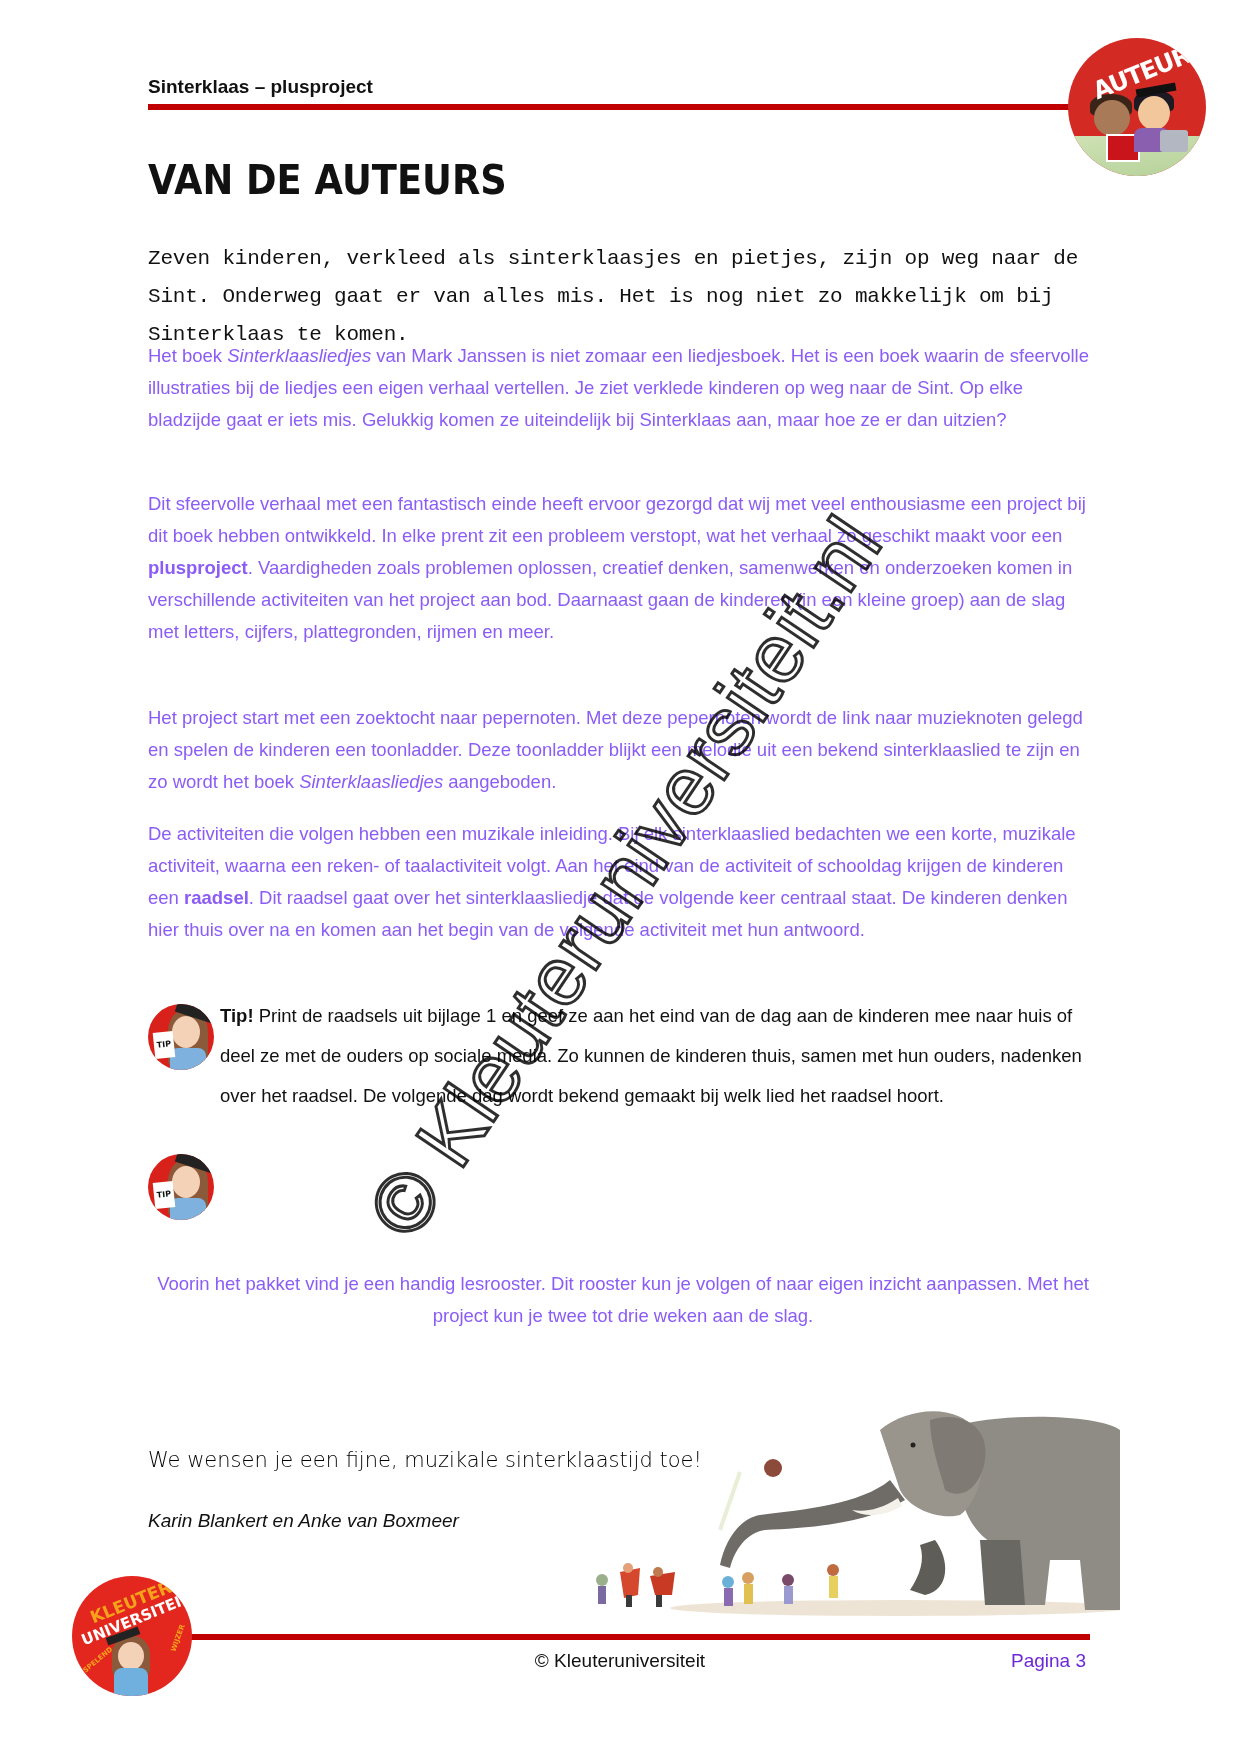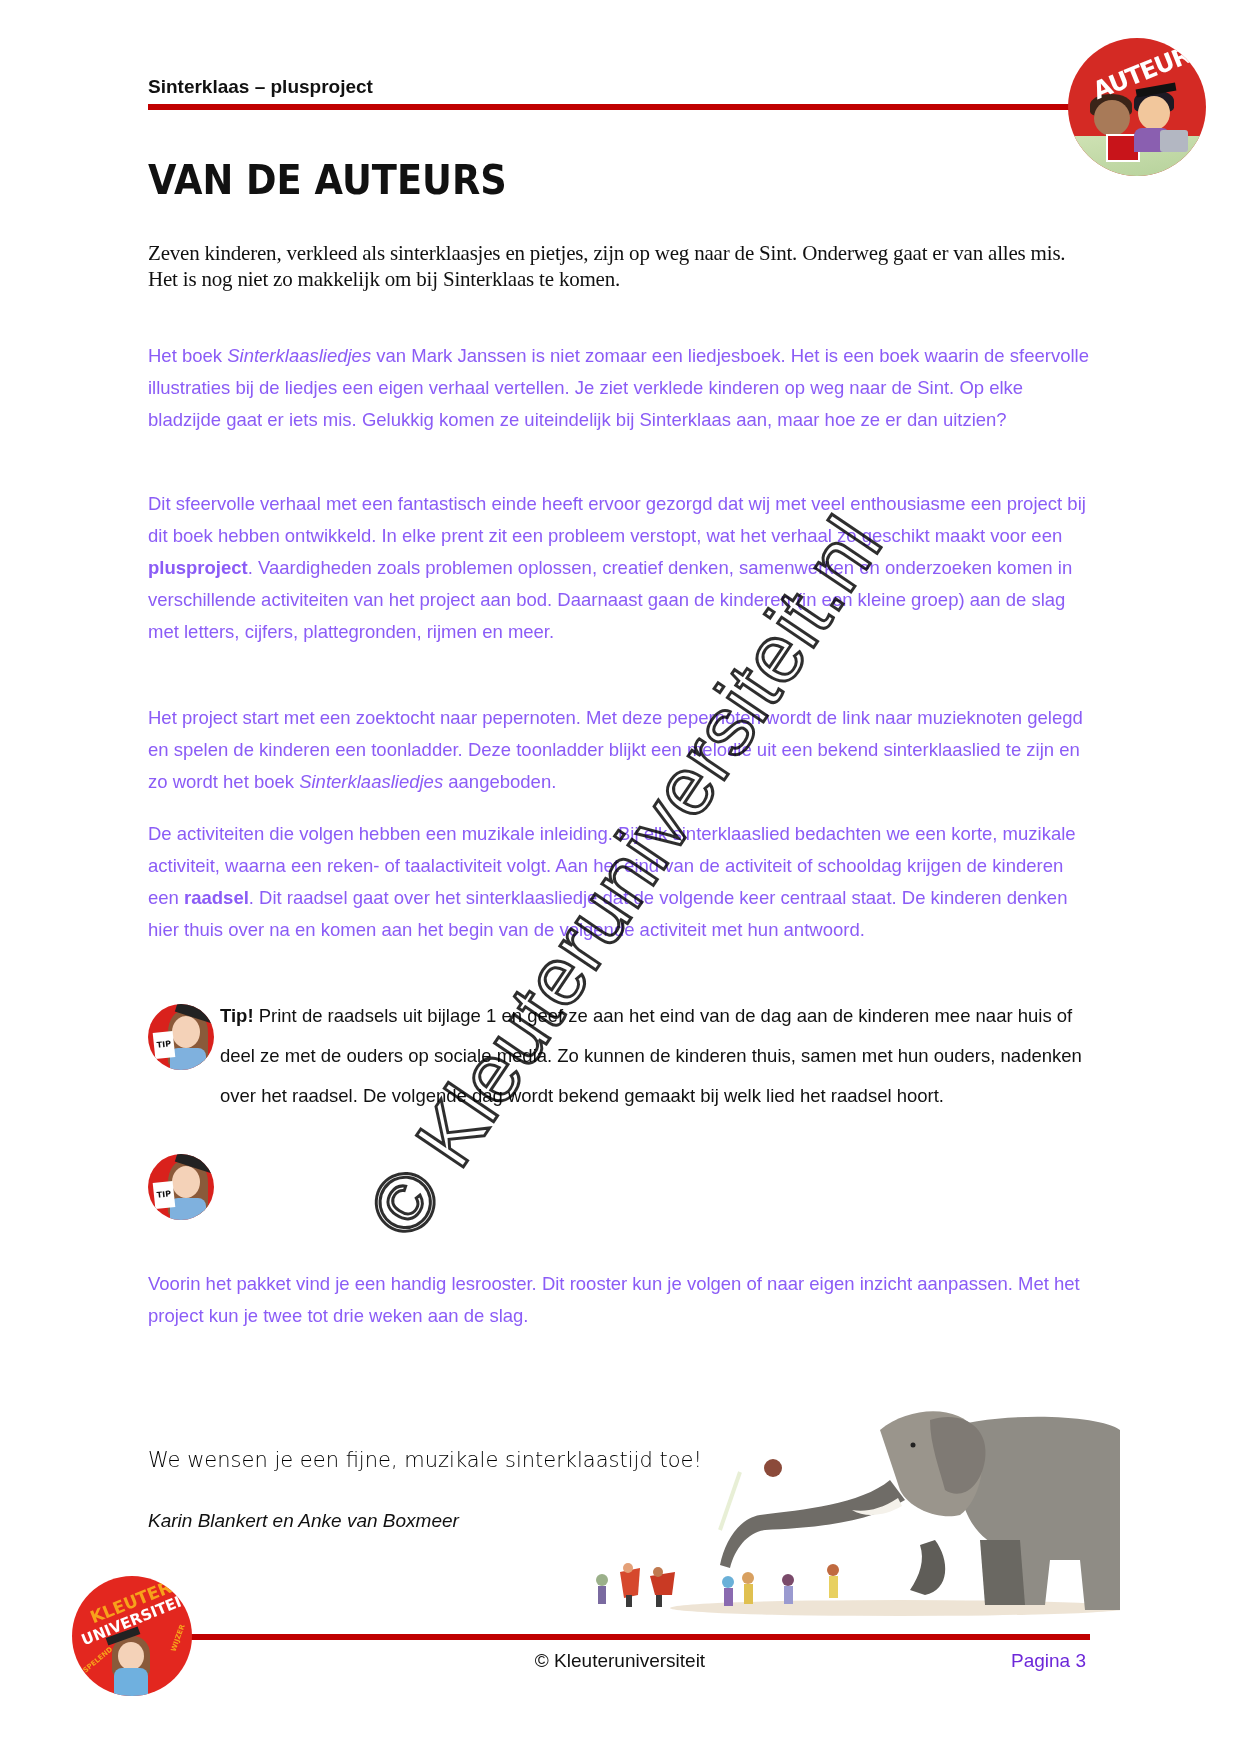--- a/index.html
+++ b/index.html
@@ -62,21 +62,21 @@
       background: #8a5fb0; border-radius: 8px 8px 0 0;
     }
     .page-heading {
       position: absolute; left: 148px; top: 160px;
       font-family: "DejaVu Sans", sans-serif; font-weight: bold; font-size: 40px;
       letter-spacing: 0px; color: #111; transform: scaleX(0.92); transform-origin: left;
       line-height: 1;
     }
     .intro {
       position: absolute; left: 148px; top: 240px; width: 950px;
-      font-family: Liberation Serif, serif; font-size: 21px; line-height: 26px;
+      font-family: Liberation Mono, monospace; font-size: 21px; line-height: 38px;
       color: #111; font-weight: 300; letter-spacing: -0.2px;
     }
     .para {
       position: absolute; left: 148px; width: 950px;
       font-family: "Liberation Sans", sans-serif; font-size: 18.5px; line-height: 32px;
       color: #8b5cf6; margin: 0;
     }
     .para b { font-weight: bold; }
     .para i { font-style: italic; }
     .tip-row { position: absolute; left: 148px; width: 950px; }
@@ -220,21 +220,21 @@
 <div class="tip-row" style="top:1146px; height:100px;">
   <div class="tip-icon">
     <div class="hair"></div>
     <div class="face"></div>
     <div class="hat"></div>
     <div class="dress"></div>
     <div class="card">TIP</div>
   </div>
 </div>
 
-<div class="para" style="top:1268px;">
+<div class="para" style="top:1268px;text-align:center;">
   <div>Voorin het pakket vind je een handig lesrooster. Dit rooster kun je volgen of naar eigen inzicht aanpassen. Met het project kun je twee tot drie weken aan de slag.</div>
 </div>
 
 <div class="closing">We wensen je een fijne, muzikale sinterklaastijd toe!</div>
 <div class="signature">Karin Blankert en Anke van Boxmeer</div>
 
 <svg class="illustration" viewBox="0 0 540 230" xmlns="http://www.w3.org/2000/svg">
   <ellipse cx="320" cy="218" rx="230" ry="8" fill="#e7d8c3" opacity="0.7"></ellipse>
 
   <path d="M360 40 C420 20 520 25 540 40 L540 220 L505 220 L500 170 L470 170 L465 215 L430 215 L425 160 C400 150 385 130 380 100 Z" fill="#8f8c85"></path>

